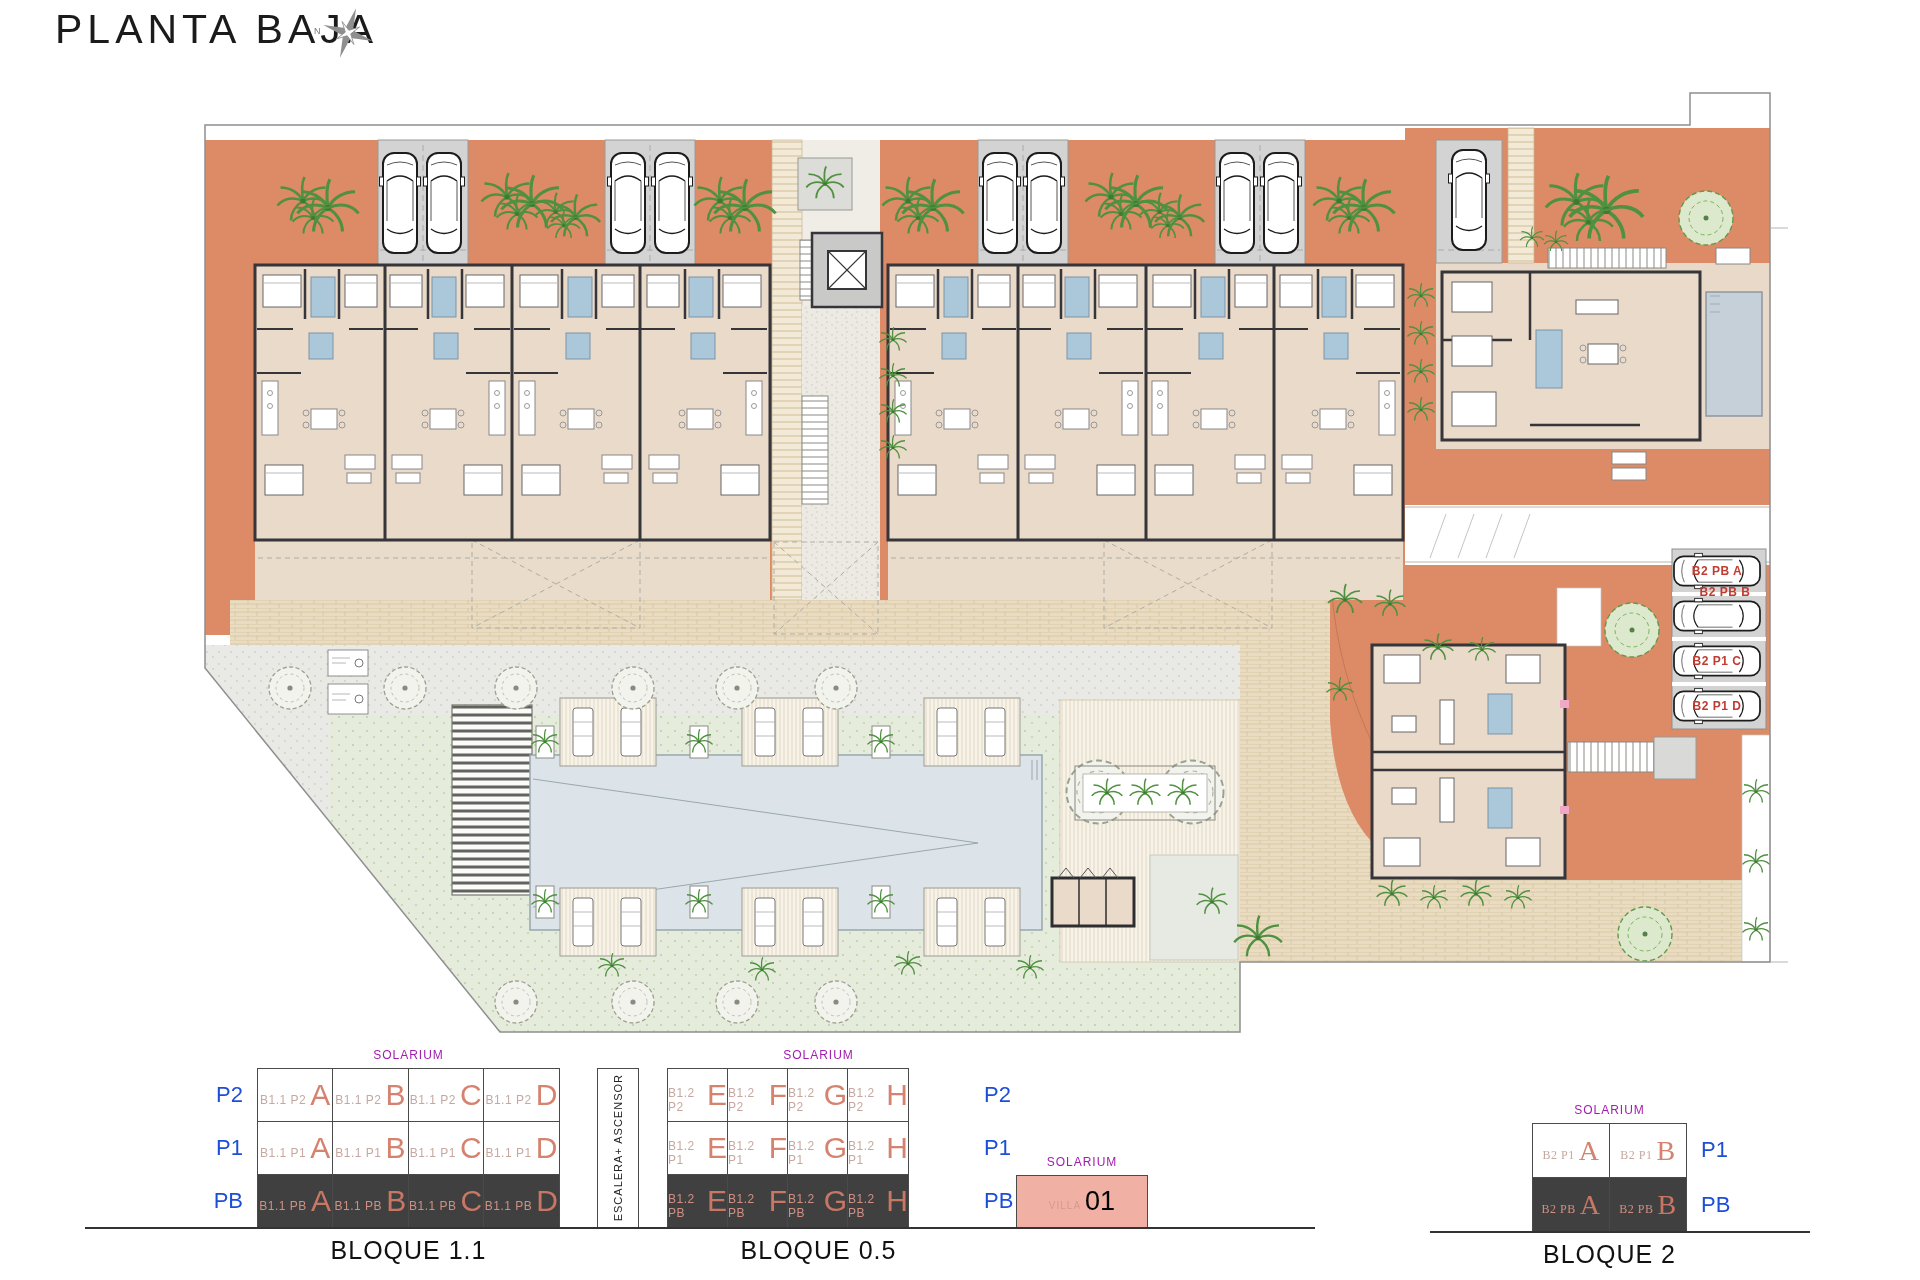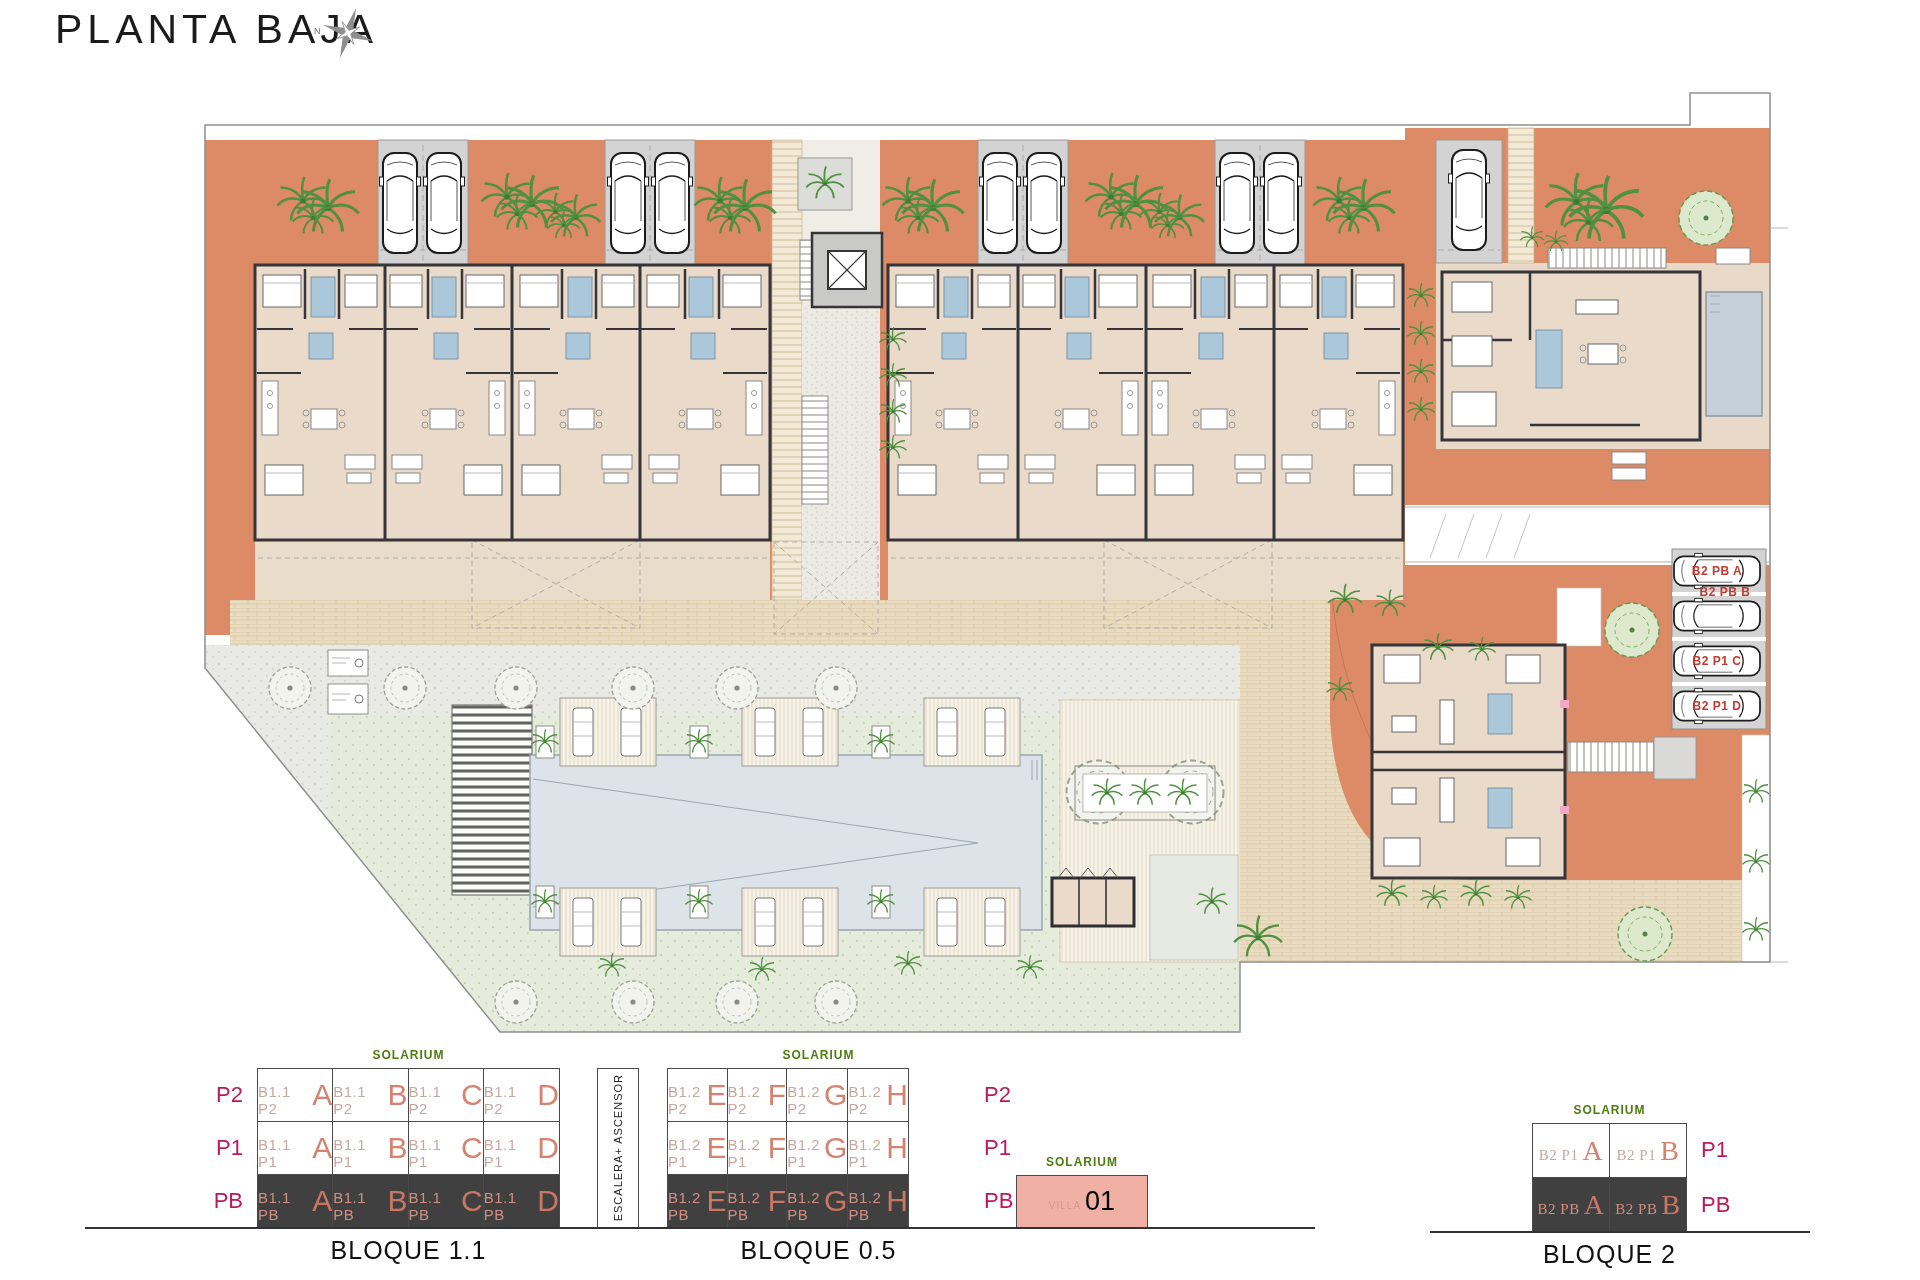--- a/index.html
+++ b/index.html
@@ -7,28 +7,28 @@
          font-family:"Liberation Sans",sans-serif;}
   .title{position:absolute;left:55px;top:6px;font-size:41px;letter-spacing:5px;color:#1b1b1b;
          font-weight:500;}
   .compass-n{position:absolute;left:314px;top:26px;font-size:9px;color:#777;}
   svg.plan{position:absolute;left:0;top:0;}
   
   .lg-grid{position:absolute;display:grid;border:1px solid #4a4a4a;background:#fff;box-sizing:border-box;}
   .lg-cell{border-right:1px solid #4a4a4a;border-bottom:1px solid #4a4a4a;display:flex;
            align-items:center;justify-content:center;gap:4px;box-sizing:border-box;}
   .lg-cell:nth-last-child(-n+1){border-right:none;}
-  .lg-code{font-size:15px;color:#C6A8A0;letter-spacing:.5px;margin-top:10px;}
+  .lg-code{font-size:12px;color:#C6A8A0;letter-spacing:.5px;margin-top:10px;}
   .lg-letter{font-size:30px;color:#D5826F;}
   .lg-cell.pb{background:#404040;}
   .lg-cell.pb .lg-code{color:#D08F82;}
   .lg-cell.pb .lg-letter{color:#C97765;}
-  .lg-floor{position:absolute;font-size:22px;color:#be185d;width:46px;}
+  .lg-floor{position:absolute;font-size:22px;color:#1d4ed8;width:46px;}
   .lg-title{position:absolute;font-size:25px;color:#111;letter-spacing:1px;transform:translateX(-50%);}
-  .lg-sol{position:absolute;font-size:12px;color:#4d7c0f;letter-spacing:1px;transform:translateX(-50%);font-weight:bold;}
+  .lg-sol{position:absolute;font-size:12px;color:#a21caf;letter-spacing:1px;transform:translateX(-50%);}
   .lg-esc{position:absolute;border:1px solid #4a4a4a;background:#fff;display:flex;align-items:center;
           justify-content:center;box-sizing:border-box;}
   .lg-esc span{writing-mode:vertical-rl;transform:rotate(180deg);font-size:11px;color:#222;
           letter-spacing:1px;white-space:nowrap;}
   .lg-villa{position:absolute;background:#F1B0A4;border:1px solid #4a4a4a;display:flex;align-items:center;
           justify-content:center;gap:4px;box-sizing:border-box;}
   .lg-villa .v-code{font-size:10px;color:#D79A8D;margin-top:8px;letter-spacing:1px;}
   .lg-villa .v-num{font-size:27px;color:#000000;}
   .gline{position:absolute;height:2px;background:#333;}
   .pk-label{position:absolute;font-size:12px;font-weight:bold;color:#C23B30;transform:translate(-50%,-50%);

